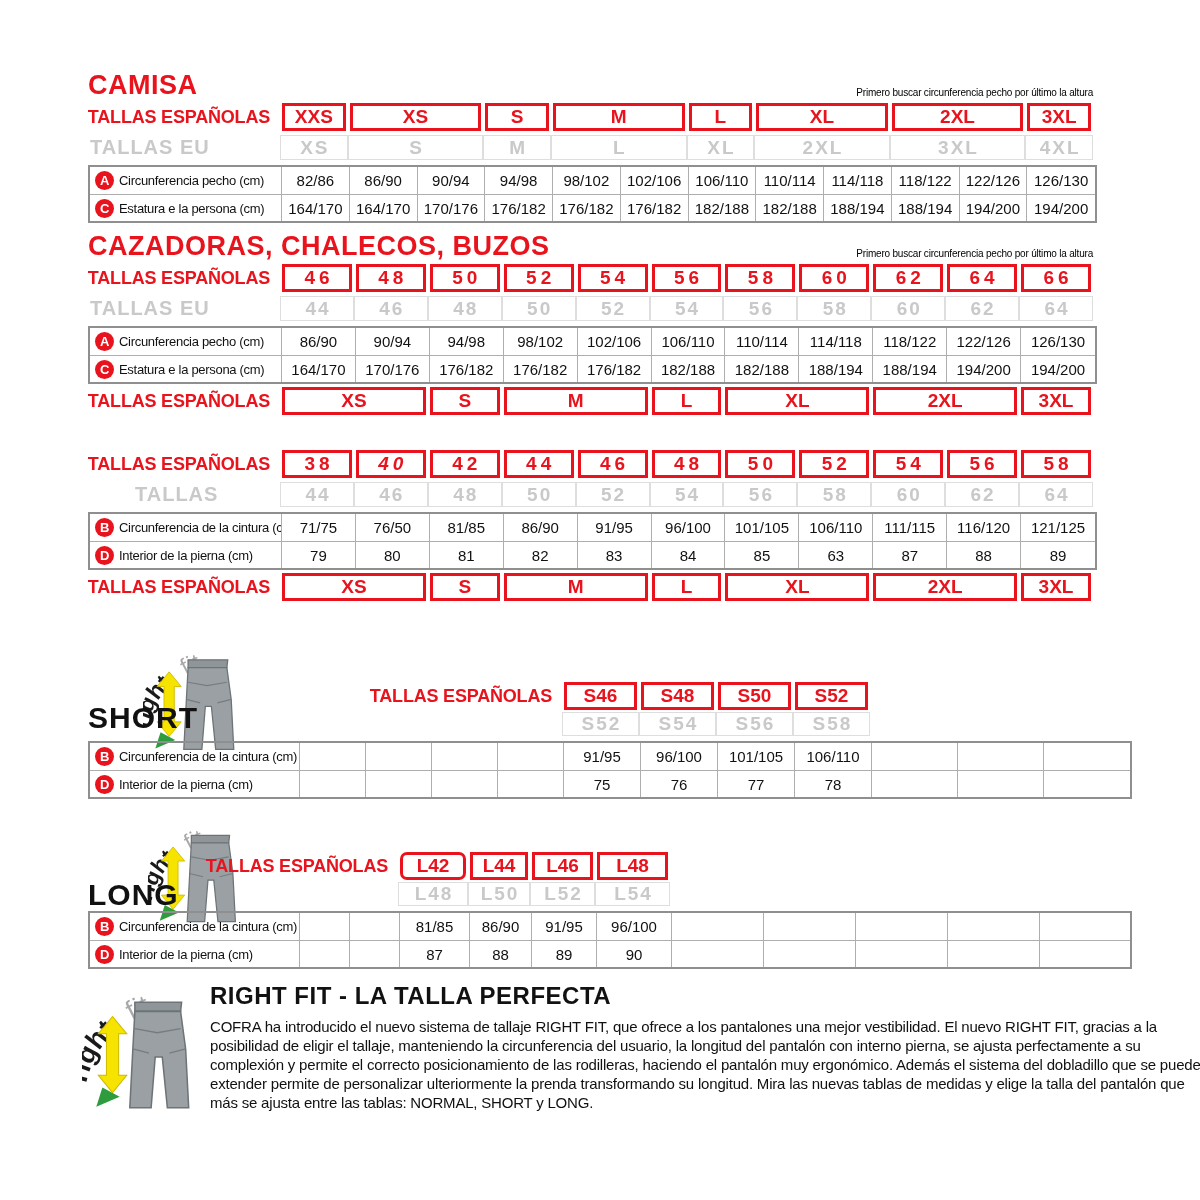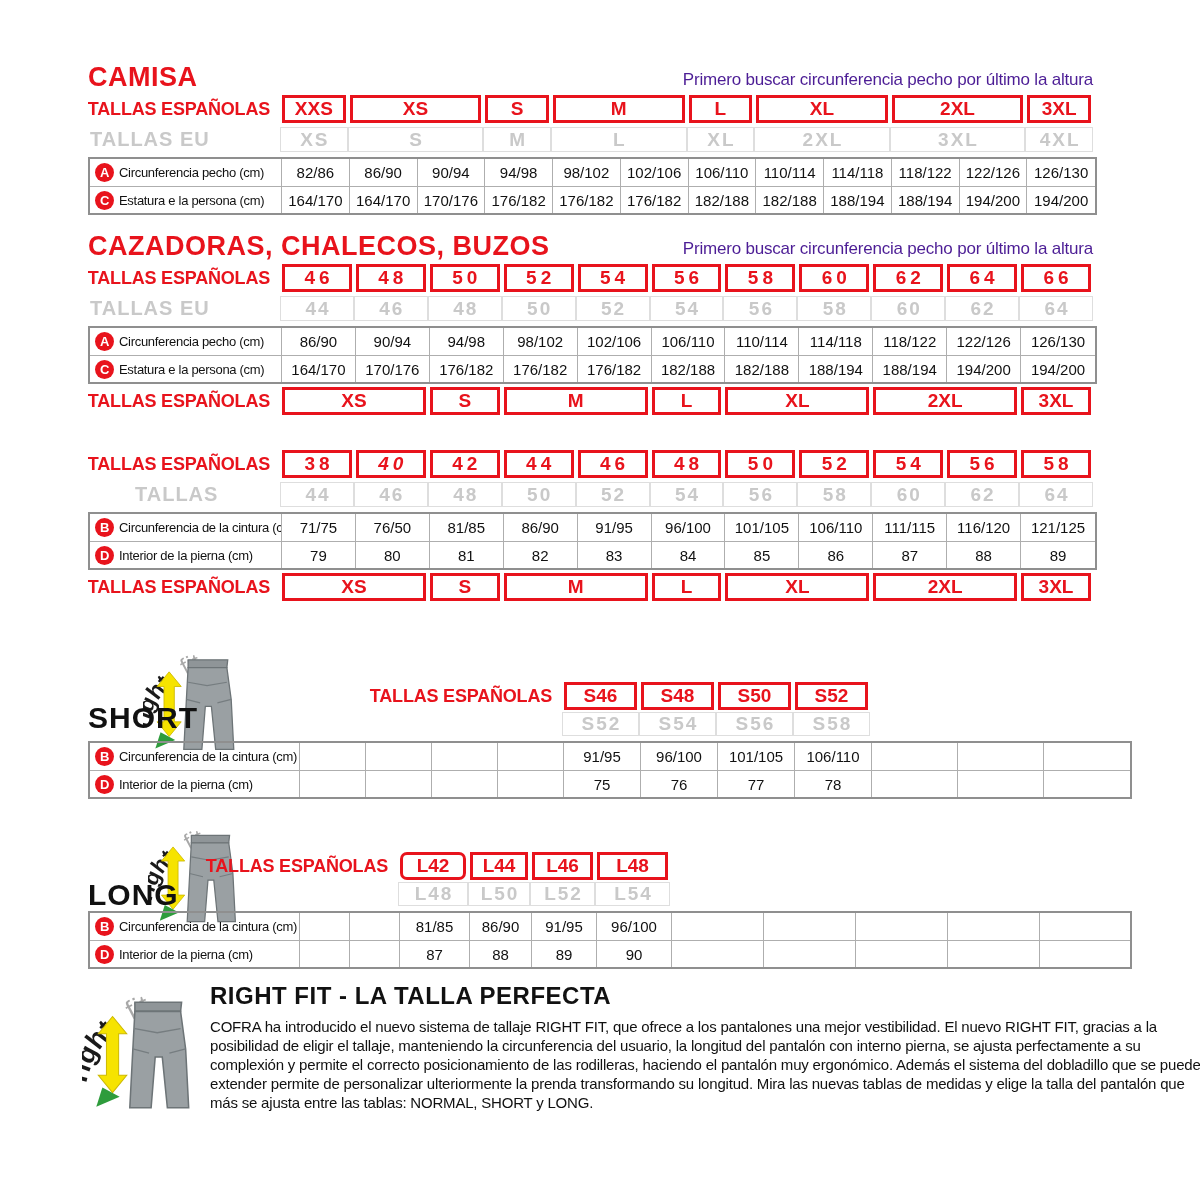--- a/index.html
+++ b/index.html
@@ -7,21 +7,21 @@
     --gray-txt:#c9c9c9;
     --border-dark:#8f8f8f;
     --border-mid:#aeaeae;
     --border-light:#dedede;
   }
   html,body{margin:0;padding:0;background:#fff;}
   body{width:1200px;height:1200px;position:relative;font-family:"Liberation Sans",sans-serif;overflow:hidden;}
   .sec{position:absolute;left:88px;}
   .sec-head{display:flex;justify-content:space-between;align-items:flex-end;width:1005px;margin-bottom:4px;}
   .sec-title{margin:0;color:var(--red);font-size:27px;font-weight:bold;letter-spacing:.5px;line-height:1;}
-  .sec-note{font-size:17px;color:#4c1d95;padding-bottom:1px;letter-spacing:-.2px;}
+  .sec-note{font-size:10px;color:#000000;padding-bottom:1px;letter-spacing:-.2px;}
   .trow{display:grid;width:1005px;}
   .tbl-lower .trow{width:1040px;}
   .sec-camisa .trow{grid-template-columns:192px repeat(12,1fr);}
   .sec-caz .trow,.sec-pan .trow{grid-template-columns:192px repeat(11,1fr);}
   .sec-short .trow{grid-template-columns:210px repeat(4,66px) repeat(4,77px) repeat(3,86px);}
   .sec-long .trow{grid-template-columns:210px 50px 50px 70px 62px 65px 75px 92px 92px 92px 92px 90px;}
   .cell{display:flex;align-items:center;justify-content:center;overflow:hidden;}
   .hdr{height:28px;}
   .redbox{border:3px solid var(--red);color:var(--red);font-weight:bold;font-size:19px;margin:0 2px;background:#fff;display:flex;align-items:center;justify-content:center;}
   .spaced .redbox{letter-spacing:4px;text-indent:4px;}
@@ -49,21 +49,21 @@
   .sec-long .tbl{margin-top:34px;}
   .footer-content{margin-left:122px;width:995px;}
   .footer-heading{margin:0 0 7px 0;font-size:24px;font-weight:bold;color:#111;letter-spacing:.5px;}
   .footer-body{margin:0;font-size:15px;line-height:1.27;color:#111;letter-spacing:-.2px;}
 </style>
 </head>
 <body>
 
 <div>
 
-  <section class="sec sec-camisa" style="top:64px">
+  <section class="sec sec-camisa" style="top:72px">
     <div class="sec-head">
       <h2 class="sec-title">CAMISA</h2>
       <div class="sec-note">Primero buscar circunferencia pecho por último la altura</div>
     </div>
     <div class="tbl" id="tbl-camisa">
         <div class="trow hdr">
           <div class="cell es-label" style="grid-column: 1;">TALLAS ESPAÑOLAS</div>
           <div class="redbox" style="grid-column: 2 / span 1;">XXS</div>
           <div class="redbox" style="grid-column: 3 / span 2;">XS</div>
           <div class="redbox" style="grid-column: 5 / span 1;">S</div>
@@ -261,21 +261,21 @@
               <span class="cicon">D</span>
               <span class="ltext">Interior de la pierna (cm)</span>
             </div>
             <div class="cell val">79</div>
             <div class="cell val">80</div>
             <div class="cell val">81</div>
             <div class="cell val">82</div>
             <div class="cell val">83</div>
             <div class="cell val">84</div>
             <div class="cell val">85</div>
-            <div class="cell val">86</div>
+            <div class="cell val">63</div>
             <div class="cell val">87</div>
             <div class="cell val">88</div>
             <div class="cell val">89</div>
           </div>
         </div>
         <div class="trow hdr bottom">
           <div class="cell es-label" style="grid-column: 1;">TALLAS ESPAÑOLAS</div>
           <div class="redbox" style="grid-column: 2 / span 2;">XS</div>
           <div class="redbox" style="grid-column: 4 / span 1;">S</div>
           <div class="redbox" style="grid-column: 5 / span 2;">M</div>

